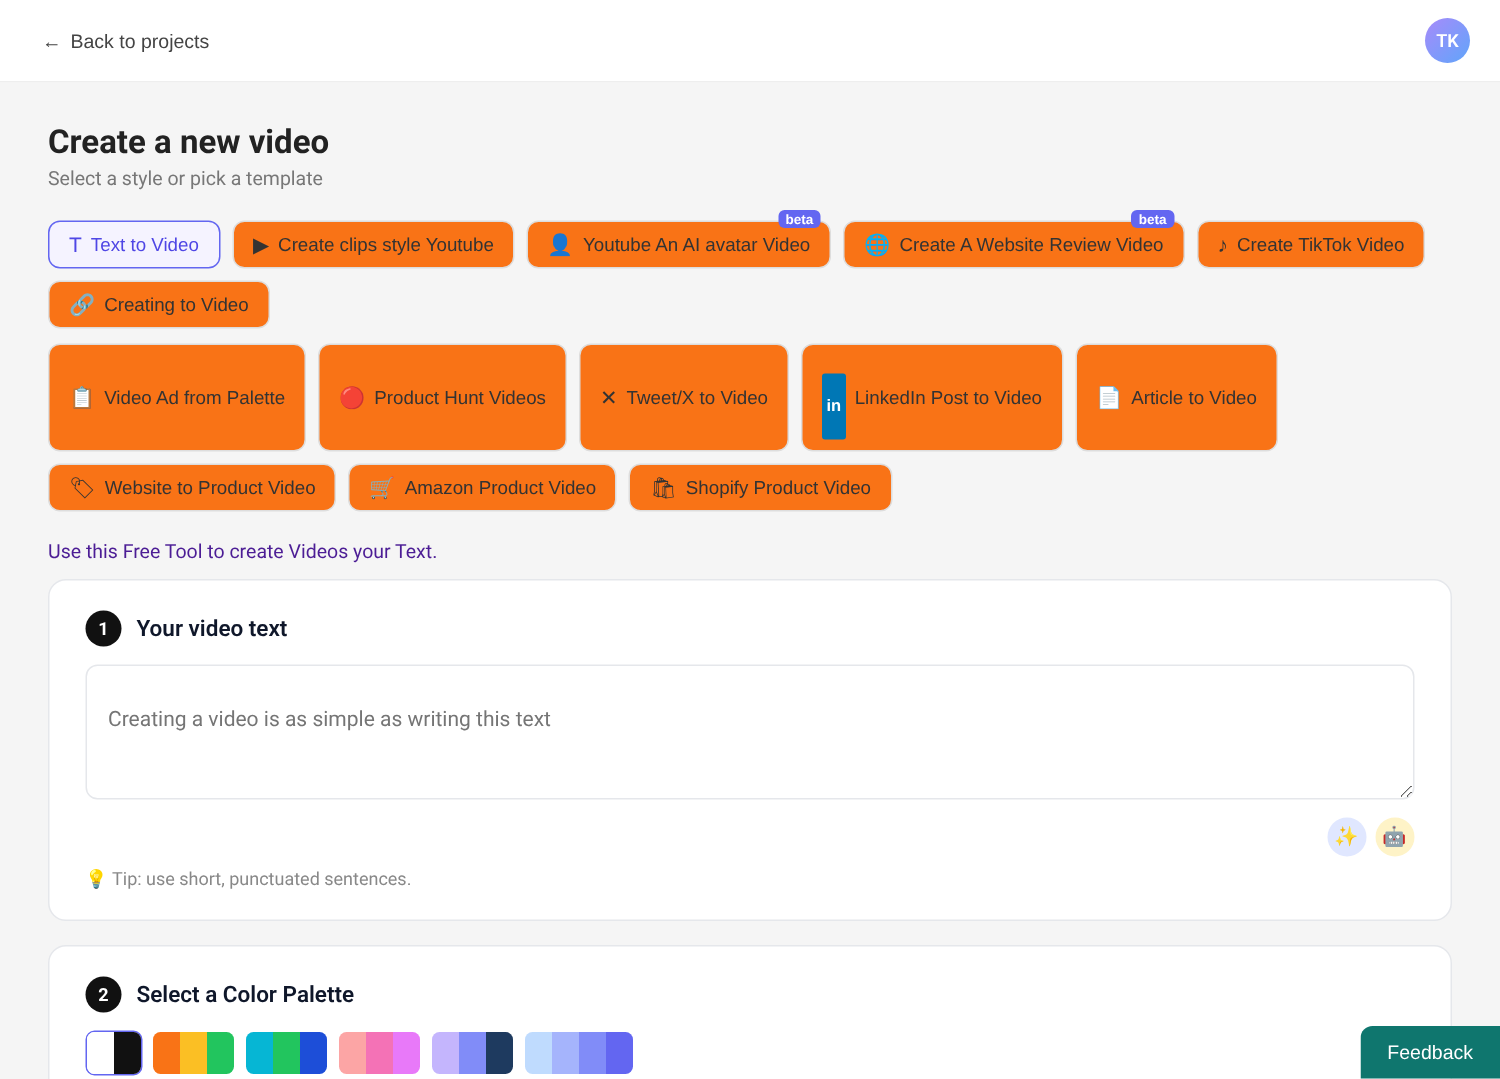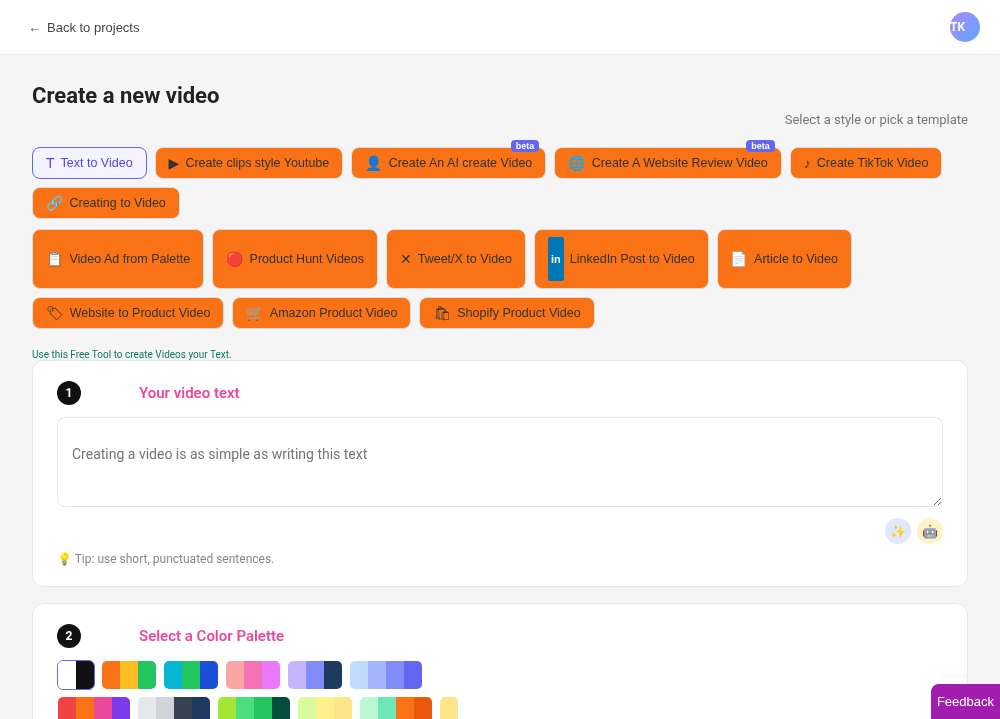--- a/index.html
+++ b/index.html
@@ -31,40 +31,39 @@
       cursor: pointer;
       background: none;
       border: none;
       padding: 4px 8px;
       border-radius: 6px;
     }
     .avatar {
       width: 30px; height: 30px;
       border-radius: 50%;
       background: linear-gradient(135deg, #a78bfa, #60a5fa);
-      display: flex; align-items: center; 
+      display: flex; align-items: center; justify-content: center;
       color: #fff; font-size: 12px; font-weight: 600;
     }
 
     
     .main {
       padding: 28px 32px;
       max-width: 1000px;
     }
 
     .page-title {
       font-size: 22px;
       font-weight: 700;
       margin-bottom: 4px;
     }
     .page-subtitle {
       font-size: 13px;
       color: #777;
       margin-bottom: 20px;
-      text-align: right;
     }
 
     
     .template-grid {
       display: flex;
       flex-wrap: wrap;
       gap: 8px;
       margin-bottom: 10px;
     }
     .tmpl-btn {
@@ -101,23 +100,23 @@
 
     .template-grid-row2 {
       display: flex;
       flex-wrap: wrap;
       gap: 8px;
       margin-bottom: 20px;
     }
 
     
     .tool-desc {
-      font-size: 10px;
-      color: #0f766e;
-      margin-bottom: 0;
+      font-size: 13px;
+      color: #4c1d95;
+      margin-bottom: 10px;
     }
 
     
     .section {
       background: #fff;
       border: 1px solid #e5e7eb;
       border-radius: 12px;
       padding: 20px 24px;
       margin-bottom: 16px;
     }
@@ -132,22 +131,21 @@
       background: #111;
       color: #fff;
       border-radius: 50%;
       display: flex; align-items: center; justify-content: center;
       font-size: 12px; font-weight: 700;
       flex-shrink: 0;
     }
     .section-title {
       font-size: 15px;
       font-weight: 600;
-      color: #ec4899;
-      margin-left: 48px;
+      color: #0f172a;
     }
 
     
     .video-textarea {
       width: 100%;
       min-height: 80px;
       border: 1.5px solid #e5e7eb;
       border-radius: 8px;
       padding: 28px 14px;
       font-size: 14px;
@@ -196,25 +194,25 @@
     .palette-swatch {
       width: 18px;
       height: 30px;
     }
 
     
     .feedback-btn {
       position: fixed;
       bottom: 0;
       right: 0;
-      background: #a21caf;
+      background: #0f766e;
       color: #fff;
       font-size: 13px;
       font-weight: 500;
-      padding: 10px 6px;
+      padding: 10px 18px;
       border: none;
       border-radius: 8px 0 0 0;
       cursor: pointer;
     }
   </style>
 </head>
 <body>
 
 <div class="topbar">
   <button class="back-btn">
@@ -239,21 +237,21 @@
     </button>
 
     <button class="tmpl-btn">
       <span class="tmpl-icon">▶</span>
       <span>Create clips style Youtube</span>
     </button>
 
     <button class="tmpl-btn" style="position:relative;">
       <span class="beta-badge">beta</span>
       <span class="tmpl-icon">👤</span>
-      <span>Create An AI create Video</span>
+      <span>Youtube An AI avatar Video</span>
     </button>
 
     <button class="tmpl-btn" style="position:relative;">
       <span class="beta-badge">beta</span>
       <span class="tmpl-icon">🌐</span>
       <span>Create A Website Review Video</span>
     </button>
 
     <button class="tmpl-btn">
       <span class="tmpl-icon">♪</span>
@@ -278,21 +276,21 @@
       <span class="tmpl-icon">🔴</span>
       <span>Product Hunt Videos</span>
     </button>
 
     <button class="tmpl-btn">
       <span class="tmpl-icon">✕</span>
       <span>Tweet/X to Video</span>
     </button>
 
     <button class="tmpl-btn">
-      <span class="tmpl-icon" style="font-size:11px;font-weight:700;background:#0077b5;color:#fff;padding:16px 3px;border-radius:2px;">in</span>
+      <span class="tmpl-icon" style="font-size:11px;font-weight:700;background:#0077b5;color:#fff;padding:16px 3px;border-radius:2px;margin-top:12px;">in</span>
       <span>LinkedIn Post to Video</span>
     </button>
 
     <button class="tmpl-btn">
       <span class="tmpl-icon">📄</span>
       <span>Article to Video</span>
     </button>
 
     <button class="tmpl-btn">
       <span class="tmpl-icon">🏷</span>

